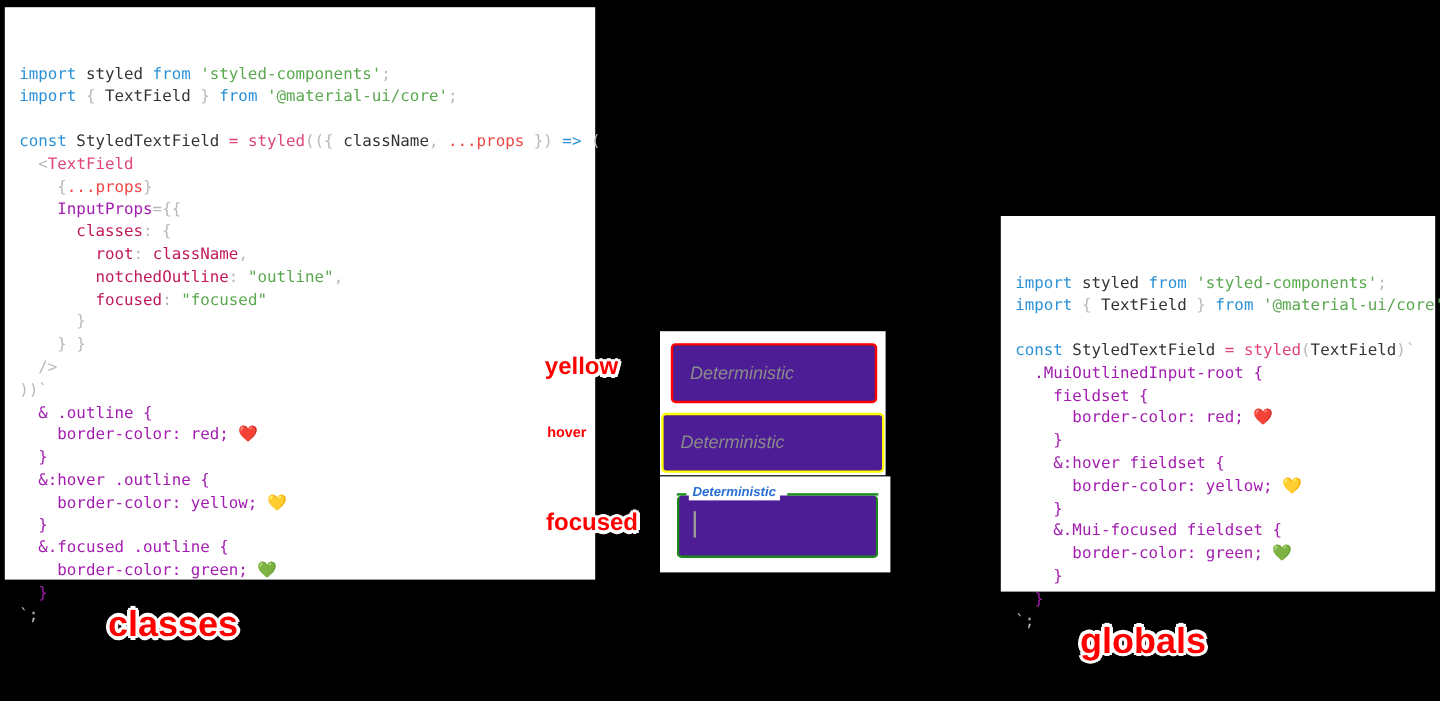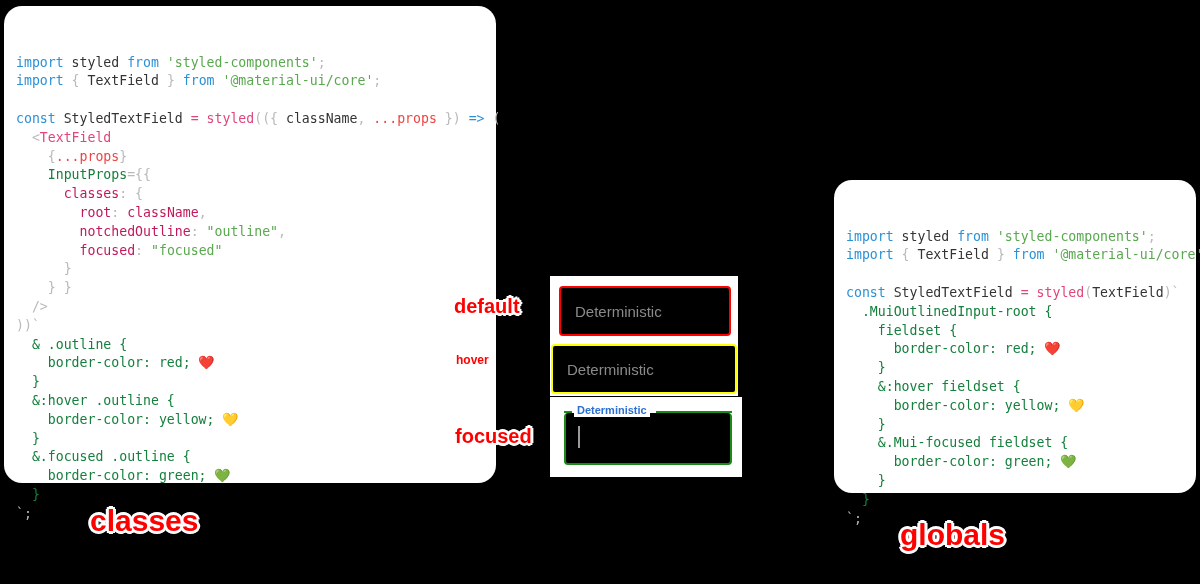--- a/index.html
+++ b/index.html
@@ -15,21 +15,20 @@
     font-family: "DejaVu Sans", sans-serif;
   }
 
   
   .code-panel {
     position: absolute;
     background: #ffffff;
     font-family: "DejaVu Sans Mono", monospace;
     white-space: pre;
     box-sizing: border-box;
-    border-radius: 18px;
   }
   #panel-classes {
     left: 4px;
     top: 6px;
     width: 492px;
     height: 477px;
     padding: 10px 12px;
     font-size: 13.2px;
     line-height: 18.8px;
   }
@@ -46,21 +45,21 @@
 
   
   .t-kw    { color: #2b91d6; }   
   .t-id    { color: #333333; }   
   .t-str   { color: #5aa84f; }   
   .t-fn    { color: #e0457b; }   
   .t-tag   { color: #e0457b; }
   .t-prop  { color: #c2185b; }   
   .t-punct { color: #b9b9b9; }   
   .t-op    { color: #e0457b; }
-  .t-css   { color: #15803d; }   
+  .t-css   { color: #a21caf; }   
   .t-arrow { color: #2b91d6; }
   .t-var   { color: #ef4444; }
   .t-plain { color: #333333; }
   .emoji   { font-family: "DejaVu Sans", sans-serif; }
 
   
   #demo-top {
     position: absolute;
     left: 550px;
     top: 276px;
@@ -74,21 +73,22 @@
     top: 397px;
     width: 192px;
     height: 80px;
     background: #ffffff;
   }
 
   .tf {
     position: absolute;
     box-sizing: border-box;
     border-radius: 4px;
-    background: #000000;
+    background: #4c1d95;
+    font-style: italic;
   }
   .tf-text {
     position: absolute;
     left: 14px;
     top: 50%;
     transform: translateY(-50%);
     font-family: "Liberation Sans", sans-serif;
     font-size: 15px;
     color: #8a8a8a;
   }
@@ -189,18 +189,18 @@
       <div class="notch-seg-a"></div>
       <div class="notch-gap"></div>
       <div class="notch-seg-b"></div>
     </div>
     <span class="notch-label">Deterministic</span>
     <span class="caret"></span>
   </div>
 
 </div>
 
-<div class="annot" id="annot-default">default</div>
+<div class="annot" id="annot-default">yellow</div>
 <div class="annot" id="annot-hover">hover</div>
 <div class="annot" id="annot-focused">focused</div>
 
 <div class="annot" id="label-classes">classes</div>
 <div class="annot" id="label-globals">globals</div>
 
 </body></html>

